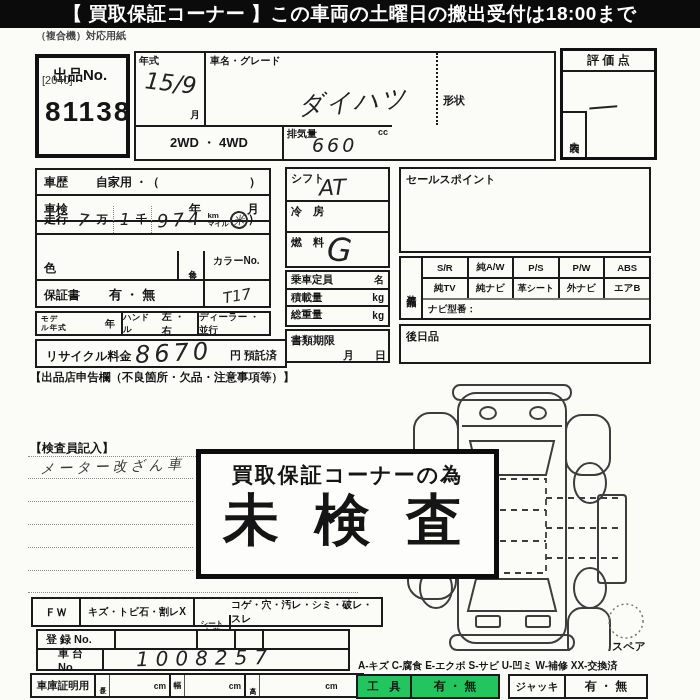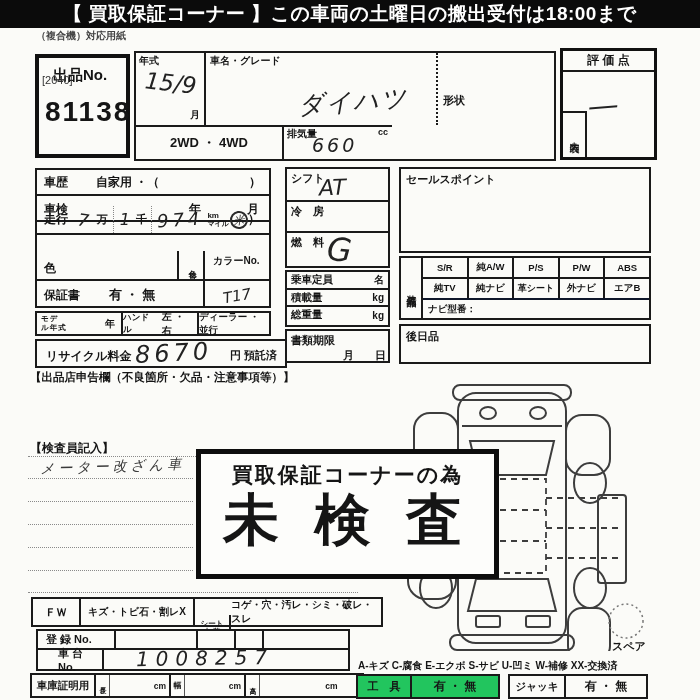--- a/index.html
+++ b/index.html
@@ -187,21 +187,21 @@
       <span class="vert" style="font-size:10px;">装備品</span>
     </div>
     <div style="flex:1;display:flex;flex-direction:column;">
       <div style="display:flex;height:21px;border-bottom:2px solid #1a1a1a;">
         <span class="flexrow" style="flex:1;justify-content:center;font-size:9.5px;border-right:2px solid #1a1a1a;">S/R</span>
         <span class="flexrow" style="flex:1;justify-content:center;font-size:9.5px;border-right:2px solid #1a1a1a;">純A/W</span>
         <span class="flexrow" style="flex:1;justify-content:center;font-size:9.5px;border-right:2px solid #1a1a1a;">P/S</span>
         <span class="flexrow" style="flex:1;justify-content:center;font-size:9.5px;border-right:2px solid #1a1a1a;">P/W</span>
         <span class="flexrow" style="flex:1;justify-content:center;font-size:9.5px;">ABS</span>
       </div>
-      <div style="display:flex;height:21px;border-bottom:2px solid #0f172a;">
+      <div style="display:flex;height:21px;border-bottom:2px solid #737373;">
         <span class="flexrow" style="flex:1;justify-content:center;font-size:9.5px;border-right:2px solid #1a1a1a;">純TV</span>
         <span class="flexrow" style="flex:1;justify-content:center;font-size:9.5px;border-right:2px solid #1a1a1a;">純ナビ</span>
         <span class="flexrow" style="flex:1;justify-content:center;font-size:9px;border-right:2px solid #1a1a1a;">革シート</span>
         <span class="flexrow" style="flex:1;justify-content:center;font-size:9.5px;border-right:2px solid #1a1a1a;">外ナビ</span>
         <span class="flexrow" style="flex:1;justify-content:center;font-size:9.5px;">エアB</span>
       </div>
       <div class="flexrow" style="flex:1;padding-left:5px;">
         <span style="font-size:9.5px;">ナビ型番：</span>
       </div>
     </div>

